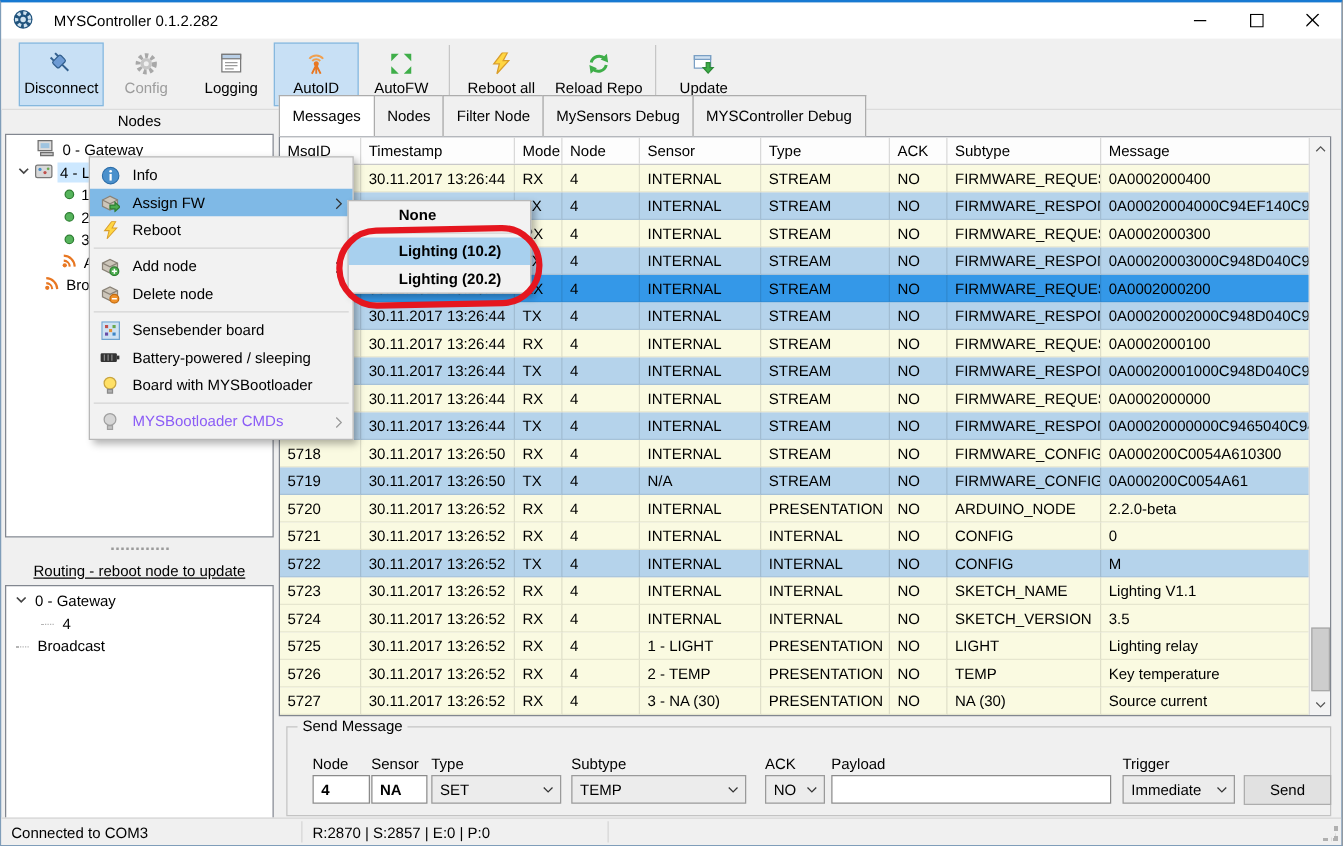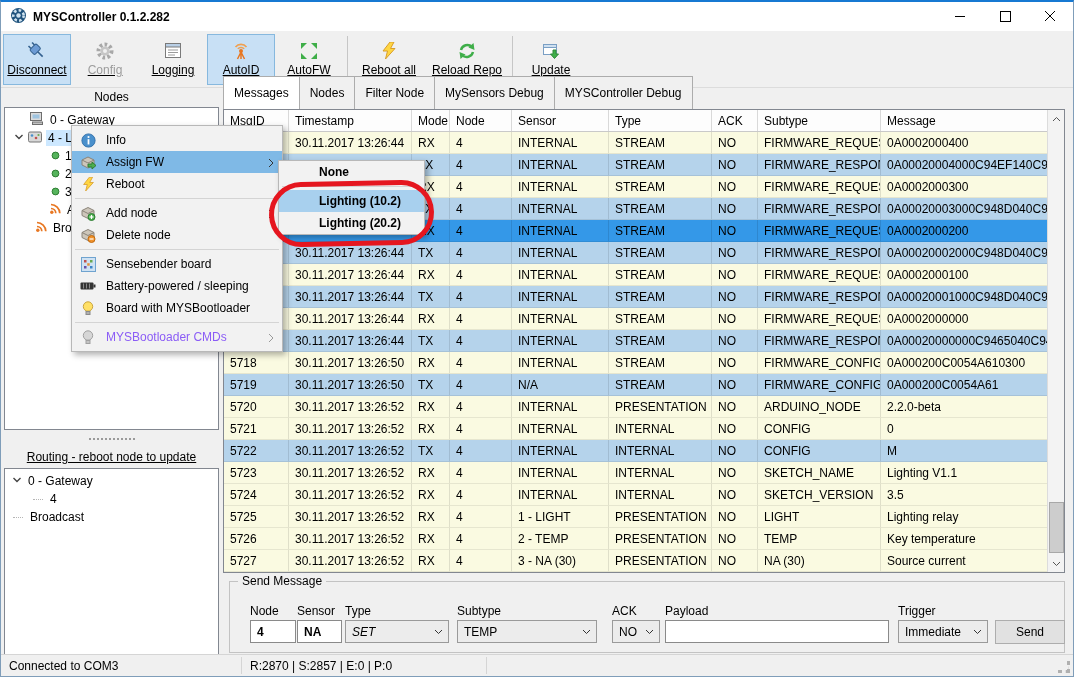--- a/index.html
+++ b/index.html
@@ -6,26 +6,26 @@
   html,body { background:#555; }
   .window {
     position: relative; width: 1074px; height: 677px;
     font-family: "Liberation Sans", sans-serif; font-size: 12px; color:#000;
     background:#f0f0f0; border:1px solid #7f9db9; border-top:2px solid #1779d2;
     overflow:hidden;
   }
   
   .titlebar { position:absolute; left:0; top:0; right:0; height:29px; background:#fff;
     display:flex; align-items:center; padding-left:9px; }
-  .title-text { margin-left:6px;font-weight:bold; }
+  .title-text { margin-left:16px; }
   .win-controls { margin-left:auto; display:flex; height:100%; }
   .win-btn { width:45px; height:100%; display:flex; align-items:center; justify-content:center; }
   
   .toolbar { position:absolute; left:0; top:29px; right:0; height:57px; background:#f0f0f0;
-    border-bottom:1px solid #dcdcdc; display:flex; align-items:center; padding-left:2px;text-decoration:underline; }
+    border-bottom:1px solid #dcdcdc; display:flex; align-items:center; padding-left:14px; }
   .tbtn { width:68px; height:51px; display:flex; flex-direction:column; align-items:center;
     justify-content:center; gap:2px; border:1px solid transparent; }
   .tbtn.hl { background:#c8e0f5; border-color:#86b8de; }
   .tbtn.disabled .tlabel { color:#9c9c9c; }
   .tbtn.w74 { width:74px; } .tbtn.w82 { width:82px; }
   .tsep { width:1px; height:46px; background:#c6c6c6; margin:0 4px; }
   .tico { height:20px; display:flex; align-items:center; }
   
   .panel-caption { position:absolute; text-align:center; }
   .tree-box { position:absolute; background:#fff; border:1px solid #828790; overflow:hidden; padding-top:3px; }
@@ -591,21 +591,21 @@
     </div>
   </div>
 
   <div class="sendbox">
     <span class="legend">Send Message</span>
     <span class="flabel" style="left:20px;">Node</span>
     <div class="tinput" style="left:20px; width:46px;">4</div>
     <span class="flabel" style="left:67px;">Sensor</span>
     <div class="tinput" style="left:67px; width:45px;">NA</div>
     <span class="flabel" style="left:115px;">Type</span>
-    <div class="combo" style="left:115px; width:104px;font-style:italic;">
+    <div class="combo" style="left:115px; width:104px;">
       <span>SET</span>
       <svg width="9" height="6">
           <path d="M1 1 L4.5 4.5 L8 1" fill="none" stroke="#333"></path>
         </svg>
     </div>
     <span class="flabel" style="left:227px;">Subtype</span>
     <div class="combo" style="left:227px; width:140px;">
       <span>TEMP</span>
       <svg width="9" height="6">
           <path d="M1 1 L4.5 4.5 L8 1" fill="none" stroke="#333"></path>

